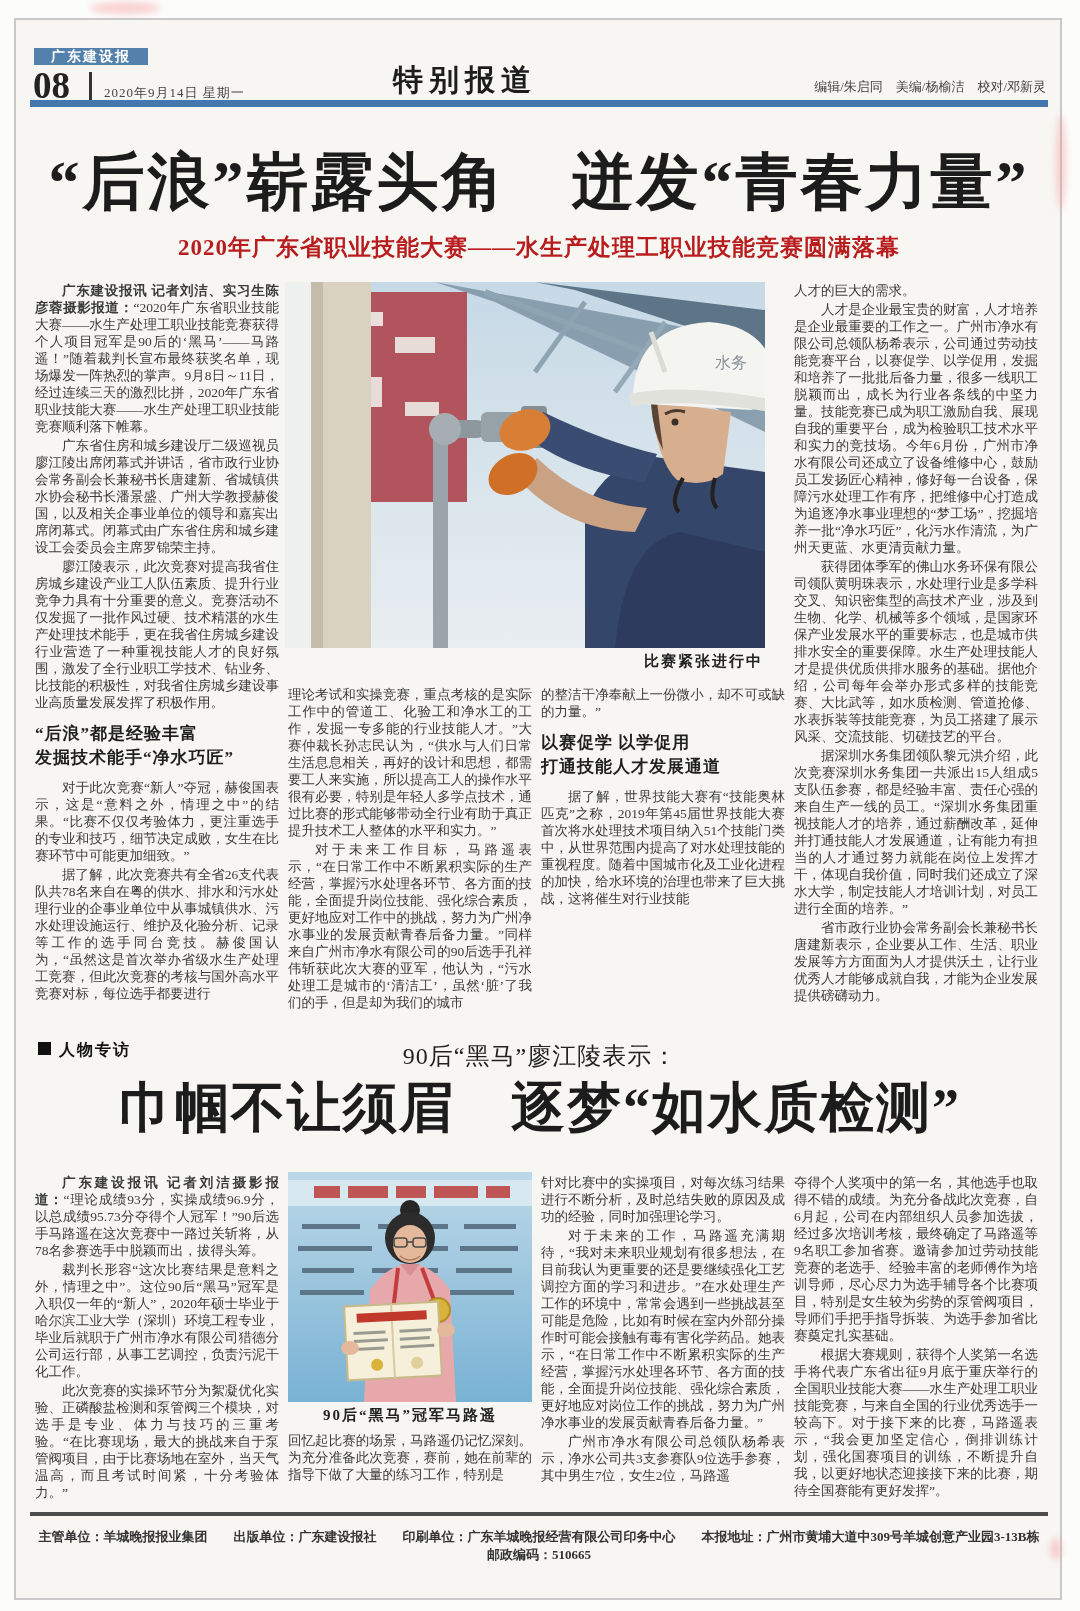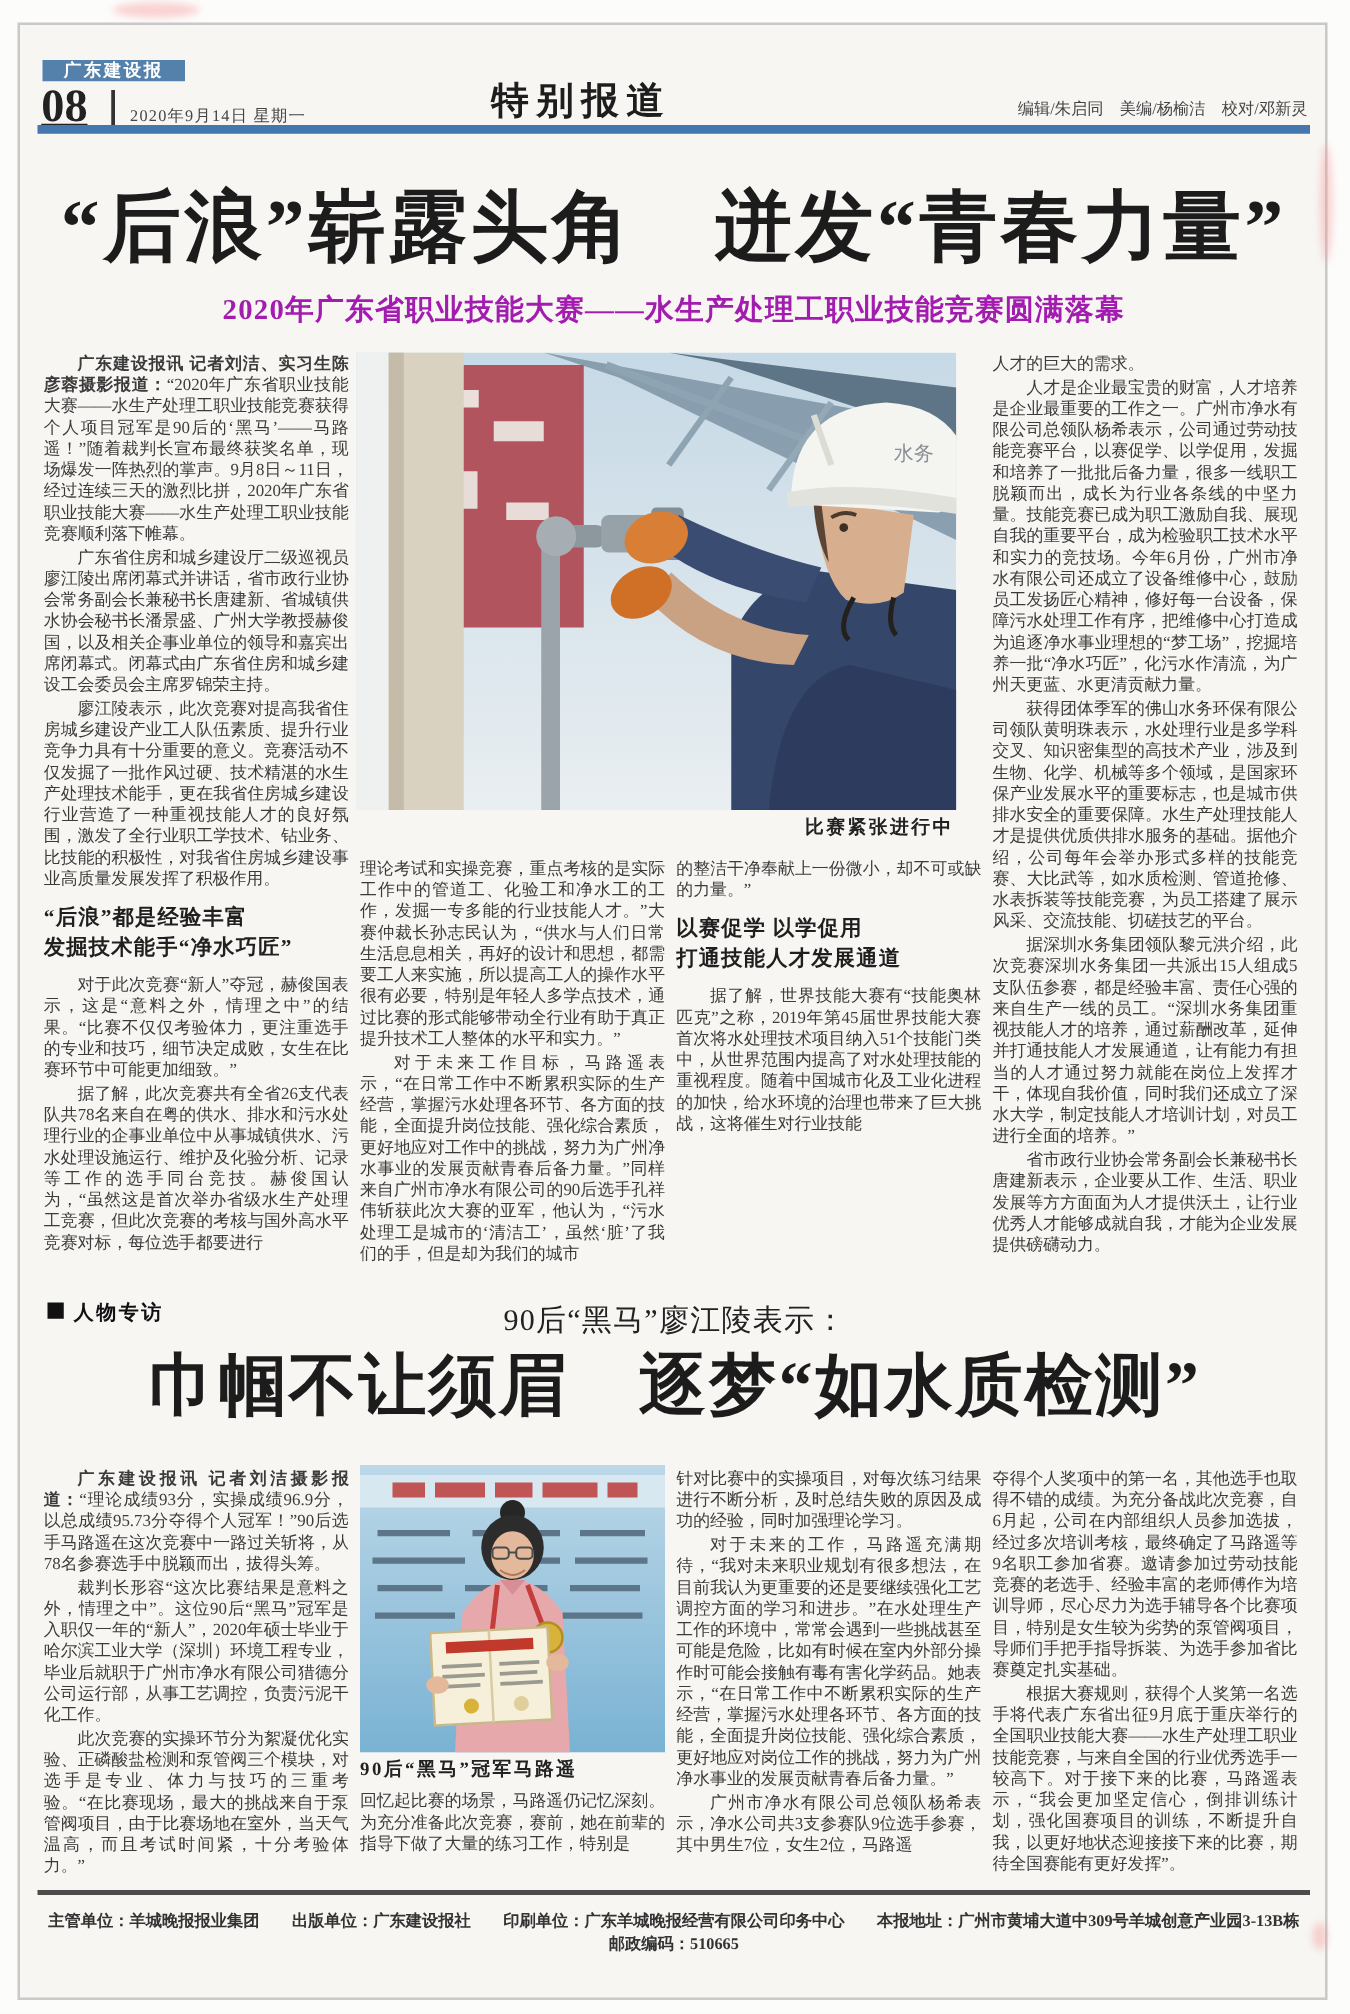--- a/index.html
+++ b/index.html
@@ -17,38 +17,37 @@
   
   .logo-box{
     position:absolute;left:34px;top:48px;width:114px;height:17px;
     background:#5381ab;color:#fff;font-weight:bold;font-size:14px;
     display:flex;align-items:center;justify-content:center;letter-spacing:2px;
     font-family:Liberation Sans, sans-serif;
   }
   .page-num{
     position:absolute;left:33px;top:64px;font-size:37px;font-weight:bold;color:#222;
     font-family:"Liberation Serif",serif;
-    text-decoration:underline;
   }
   .mast-divider{position:absolute;left:89px;top:72px;width:3px;height:30px;background:#333;}
   .mast-date{position:absolute;left:104px;top:84px;font-size:13px;color:#444;letter-spacing:1px;}
   .section-title{
     position:absolute;left:0;top:60px;width:930px;text-align:center;
     font-size:30px;font-weight:bold;color:#1d1d1d;letter-spacing:6px;
   }
   .mast-staff{position:absolute;right:34px;top:78px;width:420px;text-align:right;font-size:13px;color:#444;}
   .blue-rule{position:absolute;left:30px;top:100px;width:1018px;height:7px;background:#4377ad;}
   
   .headline1{
     position:absolute;left:30px;top:148px;width:1018px;text-align:center;
     font-size:62px;font-weight:bold;color:#1c1c1c;letter-spacing:3px;line-height:1.1;
   }
   .deck1{
     position:absolute;left:30px;top:232px;width:1018px;text-align:center;
-    font-size:23px;font-weight:600;color:#a21caf;letter-spacing:1px;
+    font-size:23px;font-weight:600;color:#b91c1c;letter-spacing:1px;
   }
   
   .col{
     position:absolute;width:244px;font-size:13.5px;line-height:17px;
     text-align:justify;color:#3b3b3b;overflow:hidden;
   }
   .col p{margin:0 0 2px 0;text-indent:2em;}
   .col p.noindent{text-indent:0;}
   .subhead{
     font-weight:bold;font-size:17px;line-height:24px;margin:11px 0 9px 0;
@@ -254,21 +253,21 @@
       <rect x="112" y="166" width="30" height="3"></rect>
         <rect x="112" y="174" width="34" height="3"></rect>
     </g>
     <circle cx="88" cy="192" r="6" fill="#d9b23a"></circle>
     <circle cx="128" cy="192" r="6" fill="#e0cf9a"></circle>
   </g>
 
   <ellipse cx="62" cy="176" rx="9" ry="7" fill="#e3b89b"></ellipse>
   <ellipse cx="158" cy="158" rx="9" ry="7" fill="#e3b89b"></ellipse>
 </svg>
-<div class="caption" style="left:288px;top:1406px;width:244px;text-align:left;">90后“黑马”冠军马路遥</div>
+<div class="caption" style="left:288px;top:1406px;width:244px;text-align:center;">90后“黑马”冠军马路遥</div>
 
 <div class="col" style="left:35px;top:1174px;height:330px;">
   <p><b>广东建设报讯 记者刘洁摄影报道：</b><span>“理论成绩93分，实操成绩96.9分，以总成绩95.73分夺得个人冠军！”90后选手马路遥在这次竞赛中一路过关斩将，从78名参赛选手中脱颖而出，拔得头筹。</span></p>
   <p>裁判长形容“这次比赛结果是意料之外，情理之中”。这位90后“黑马”冠军是入职仅一年的“新人”，2020年硕士毕业于哈尔滨工业大学（深圳）环境工程专业，毕业后就职于广州市净水有限公司猎德分公司运行部，从事工艺调控，负责污泥干化工作。</p>
   <p>此次竞赛的实操环节分为絮凝优化实验、正磷酸盐检测和泵管阀三个模块，对选手是专业、体力与技巧的三重考验。“在比赛现场，最大的挑战来自于泵管阀项目，由于比赛场地在室外，当天气温高，而且考试时间紧，十分考验体力。”</p>
 </div>
 
 <div class="col" style="left:288px;top:1432px;height:70px;">
   <p class="noindent">回忆起比赛的场景，马路遥仍记忆深刻。为充分准备此次竞赛，赛前，她在前辈的指导下做了大量的练习工作，特别是</p>
 </div>

